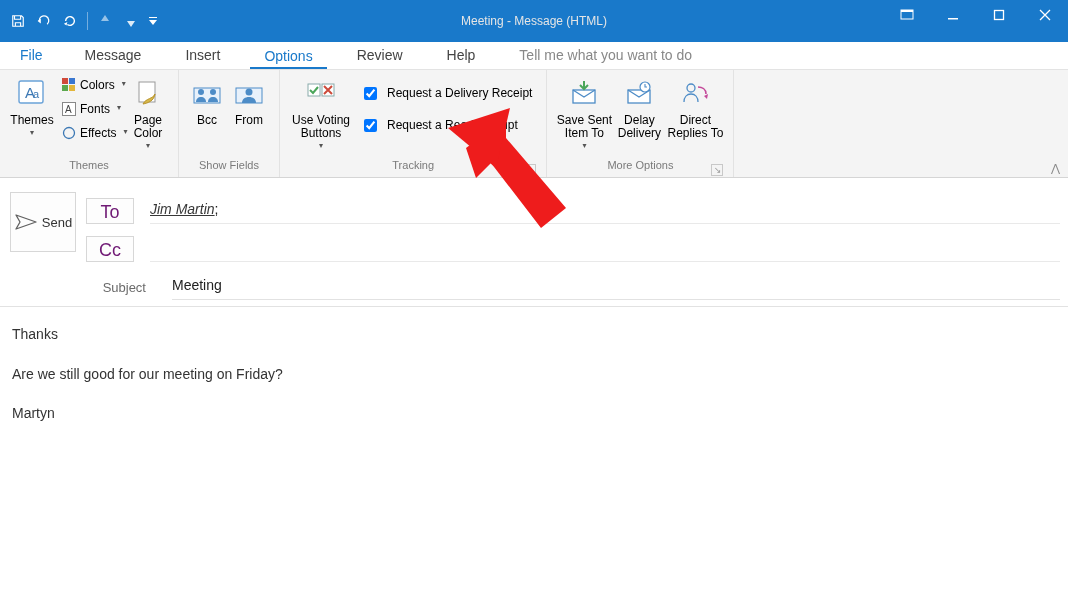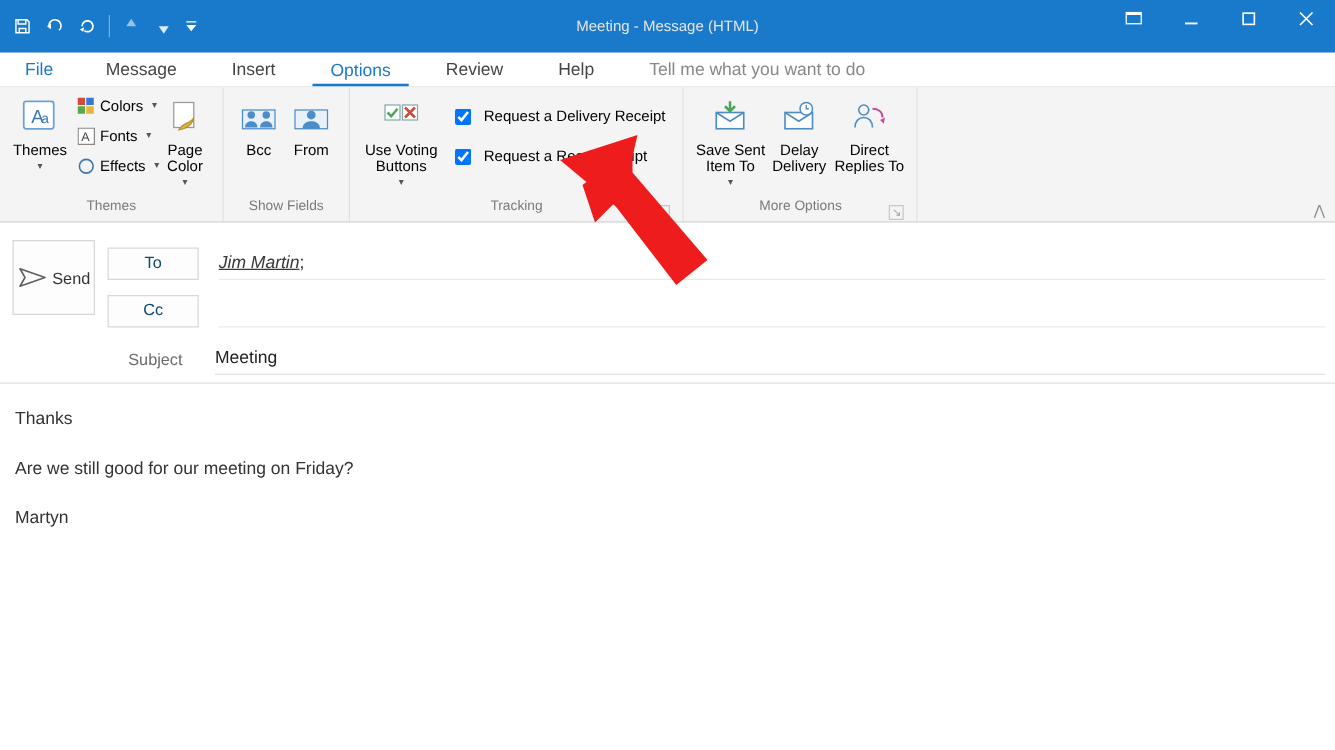--- a/index.html
+++ b/index.html
@@ -39,21 +39,21 @@
 
   .chev { font-size:8px; line-height:8px; margin-top:-2px; color:#555;}
   .ribchev { position:absolute; right:8px; bottom:2px; color:#8a8a8a; font-size:11px; }
 
   
   .compose { display:flex; padding:14px 8px 0 8px; gap:8px; border-bottom:1px solid #e2e2e2; }
   .sendcol { width:70px; display:flex; flex-direction:column; align-items:center; }
   .sendbtn { width:66px; height:60px; border:1px solid #d7d7d7; background:#fdfdfd; display:flex;flex-direction:row;align-items:center;justify-content:center; font-size:13px; color:#333; gap:4px;}
   .fieldcol { flex:1; display:flex; flex-direction:column; }
   .frow { display:flex; align-items:center; height:38px; }
-  .fieldbtn { width:73px; height:26px; border:1px solid #d7d7d7; background:#fdfdfd; text-align:center; font-size:13px; padding-top:3px; color:#0c4a6e; margin-right:16px;}
+  .fieldbtn { width:48px; height:26px; border:1px solid #d7d7d7; background:#fdfdfd; text-align:center; font-size:18px; padding-top:3px; color:#701a75; margin-right:16px;}
   .subjlabel { width:70px; text-align:right; padding-right:10px; font-size:13px; color:#6a6a6a; margin-right:16px;}
   .fieldline { flex:1; height:26px; border-bottom:1px solid #e9e9e9; padding-top:3px; font-size:14px; color:#222; }
   .recipient { color:#373737; text-decoration:underline;font-style:italic; }
 
   .subj .fieldline { border-bottom:1px solid #e2e2e2; }
 
   
   .mailbody { padding:18px 12px; font-size:14px; color:#333; line-height:1.4; }
   .mailbody p { margin:0 0 20px 0; }
 

